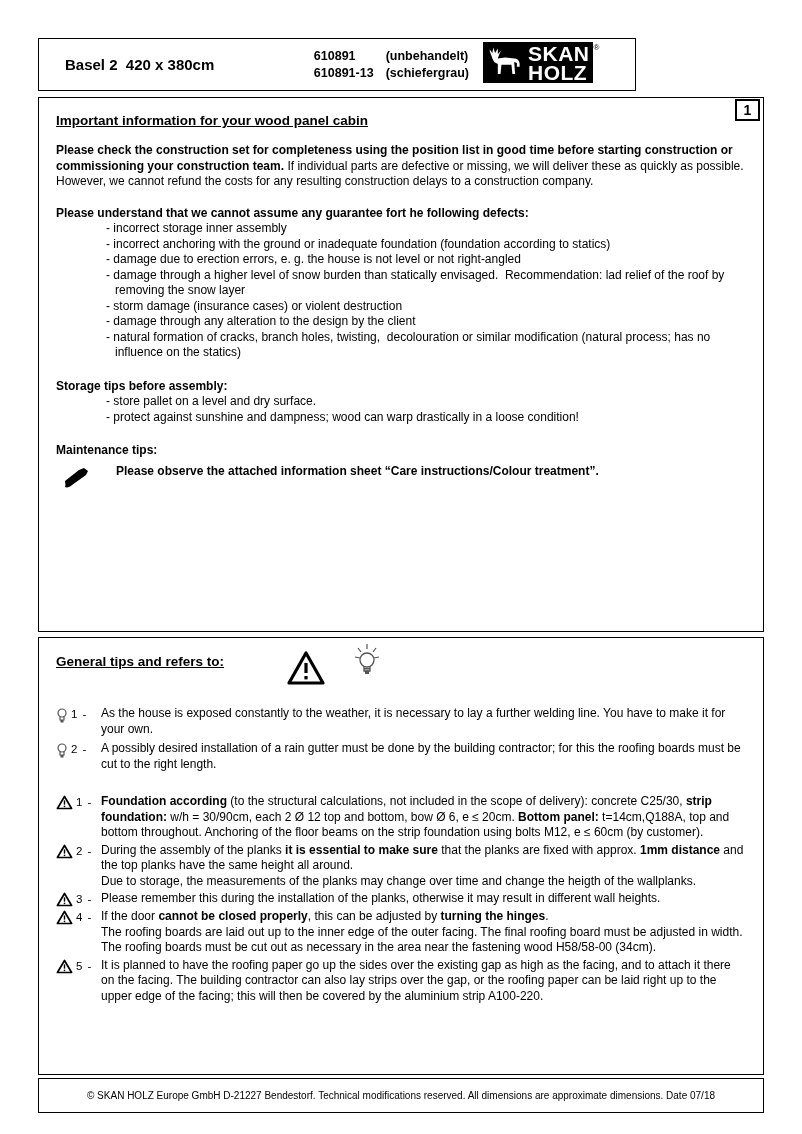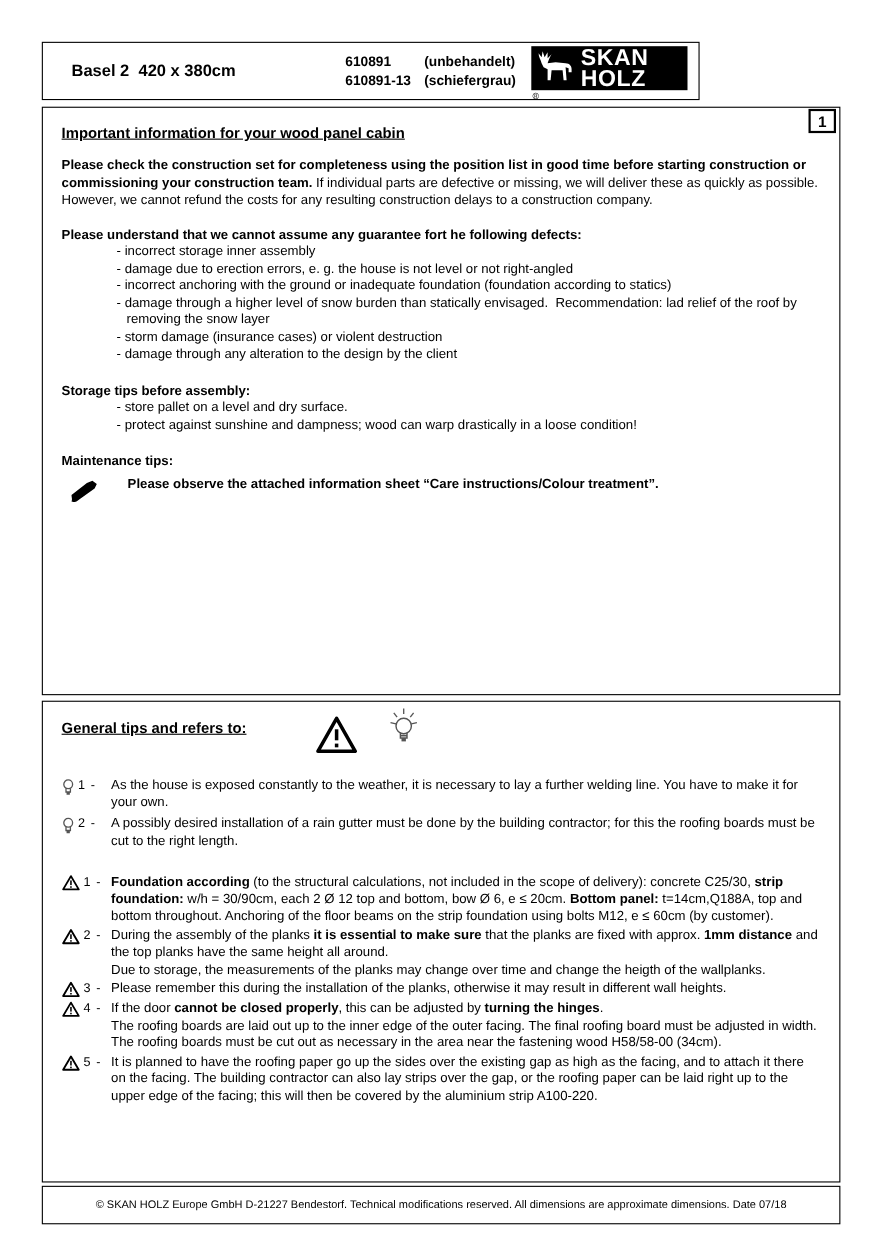--- a/index.html
+++ b/index.html
@@ -7,21 +7,21 @@
   body {
     width:802px; height:1134px; position:relative;
     font-family:"Liberation Sans", sans-serif; color:#000;
   }
   .box { position:absolute; border:1px solid #000; background:#fff; }
 
   
   .header-box { left:38px; top:38px; width:598px; height:53px; display:flex; align-items:center; padding:0 10px 0 26px; }
   .model-title { font-size:15px; font-weight:bold; white-space:pre; }
   .articles { margin-left:auto; margin-right:14px; display:grid; grid-template-columns:auto auto; column-gap:12px; font-weight:bold; font-size:12.5px; line-height:17px; }
-  .logo-wrap { width:142px; align-self:stretch; display:flex; flex-direction:column; padding-top:3px; }
+  .logo-wrap { width:142px; align-self:stretch; display:flex; padding-top:3px; }
   .logo-black { background:#000; height:41px; display:flex; align-items:center; padding:1px 3px; }
   .logo-text { color:#fff; font-weight:bold; font-size:21px; line-height:19px; letter-spacing:0.5px; margin-left:2px; white-space:pre; }
   .reg { font-size:8px; line-height:9px; margin-top:1px; margin-left:1px; }
 
   
   .page-badge { position:absolute; top:99px; left:735px; width:25px; height:22px; border:2px solid #000; background:#fff;
     display:flex; align-items:center; justify-content:center; font-weight:bold; font-size:14px; z-index:2; }
 
   
   .info-box { left:38px; top:97px; width:726px; height:535px; padding:15px 17px; }
@@ -80,25 +80,26 @@
 <div class="page-badge">1</div>
 
 <div class="box info-box">
   <div class="sec-title">Important information for your wood panel cabin</div>
 
   <div class="body-text intro"><span style="font-weight: bold;">Please check the construction set for completeness using the position list in good time before starting construction or commissioning your construction team.</span><span> If individual parts are defective or missing, we will deliver these as quickly as possible. However, we cannot refund the costs for any resulting construction delays to a construction company.</span></div>
 
   <div class="heading mt16">Please understand that we cannot assume any guarantee fort he following defects:</div>
   <div class="dash-list">
     <div class="body-text">- incorrect storage inner assembly</div>
+    <div class="body-text">- incorrect anchoring with the ground or inadequate foundation (foundation according to statics)</div>
     <div class="body-text">- damage due to erection errors, e. g. the house is not level or not right-angled</div>
-    <div class="body-text">- incorrect anchoring with the ground or inadequate foundation (foundation according to statics)</div>
     <div class="body-text">- damage through a higher level of snow burden than statically envisaged.  Recommendation: lad relief of the roof by removing the snow layer</div>
     <div class="body-text">- storm damage (insurance cases) or violent destruction</div>
     <div class="body-text">- damage through any alteration to the design by the client</div>
+    <div class="body-text">- natural formation of cracks, branch holes, twisting,  decolouration or similar modification (natural process; has no influence on the statics)</div>
   </div>
 
   <div class="heading mt18">Storage tips before assembly:</div>
   <div class="dash-list">
     <div class="body-text">- store pallet on a level and dry surface.</div>
     <div class="body-text">- protect against sunshine and dampness; wood can warp drastically in a loose condition!</div>
   </div>
 
   <div class="heading mt18">Maintenance tips:</div>
   <div class="maint-row">

